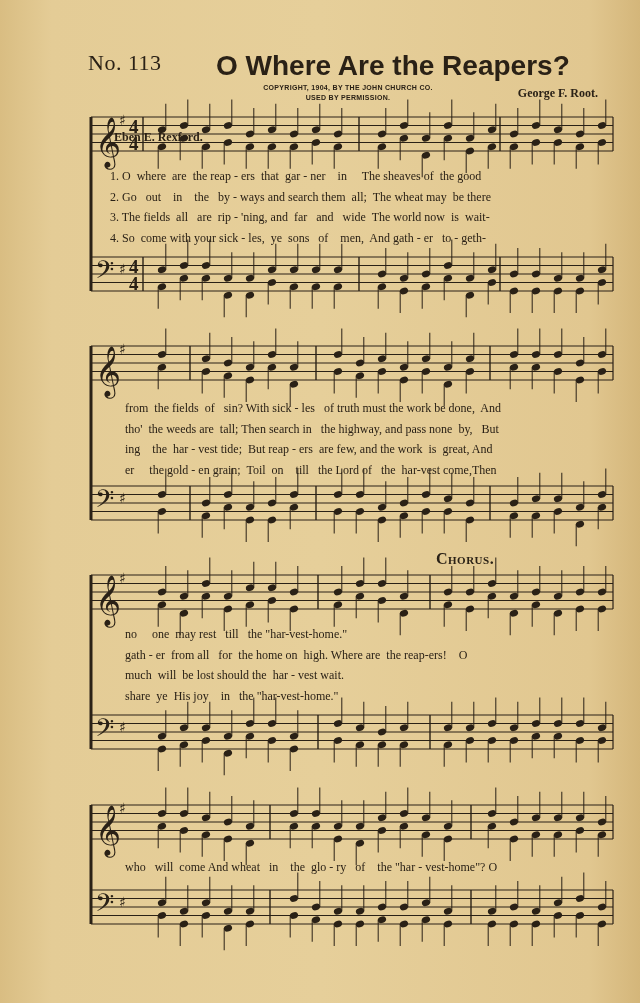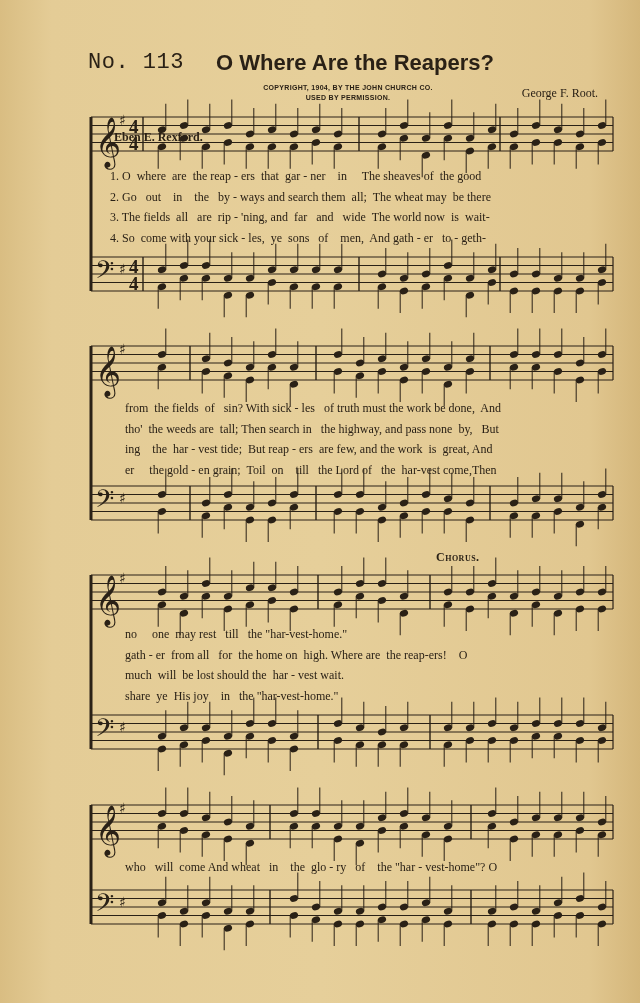--- a/index.html
+++ b/index.html
@@ -4,29 +4,29 @@
 <style>
   html, body { margin:0; padding:0; }
   body {
     width:640px; height:1003px; overflow:hidden; position:relative;
     background:#e2c992;
     background-image: linear-gradient(90deg, #d9bd82 0%, #e4cc96 8%, #e6cf9a 50%, #e1c790 92%, #d4b67a 100%);
     font-family:"Liberation Serif", "DejaVu Serif", serif;
     color:#2a2116;
   }
   .header { position:absolute; left:88px; top:50px; width:520px; height:60px; }
-  .hymn-no { position:absolute; left:0; top:0; font-family:Liberation Mono, monospace; font-size:22px; font-weight:normal; letter-spacing:0.5px; }
-  .hymn-title { position:absolute; left:128px; top:0; font-family:"Liberation Sans","DejaVu Sans",sans-serif; font-weight:bold; font-size:22px; }
+  .hymn-no { position:absolute; left:0; top:0; font-family:Liberation Serif, serif; font-size:22px; font-weight:normal; letter-spacing:0.5px; }
+  .hymn-title { position:absolute; left:128px; top:0; font-family:"Liberation Sans","DejaVu Sans",sans-serif; font-weight:bold; font-size:28px; }
   .author { position:absolute; left:26px; top:36px; font-size:12px; font-weight:bold;margin-top:44px; }
-  .composer { position:absolute; right:10px; top:36px; font-size:12px; font-weight:normal; }
+  .composer { position:absolute; right:10px; top:36px; font-size:12px; font-weight:bold; }
   .copyright { position:absolute; left:160px; top:33px; width:200px; text-align:center; font-family:"Liberation Sans","DejaVu Sans",sans-serif; font-size:7px; font-weight:bold; line-height:10px; letter-spacing:0.3px; }
   .staff-svg { position:absolute; left:0; top:0; width:640px; height:1003px; }
   .lyric-block { position:absolute; font-size:12px; line-height:20.5px; white-space:pre; }
   .lyric-line { height:20.5px; }
-  .chorus-label { position:absolute; left:436px; top:550px; font-size:12px; font-variant:small-caps; font-weight:bold; letter-spacing:0.5px; }
+  .chorus-label { position:absolute; left:436px; top:550px; font-size:16px; font-variant:small-caps; font-weight:bold; letter-spacing:0.5px; }
 </style>
 </head>
 <body>
 
 <div class="header">
   <div class="hymn-no">No. 113</div>
   <div class="hymn-title">O Where Are the Reapers?</div>
   <div class="author">Eben E. Rexford.</div>
   <div class="copyright">
     <div>COPYRIGHT, 1904, BY THE JOHN CHURCH CO.</div>

